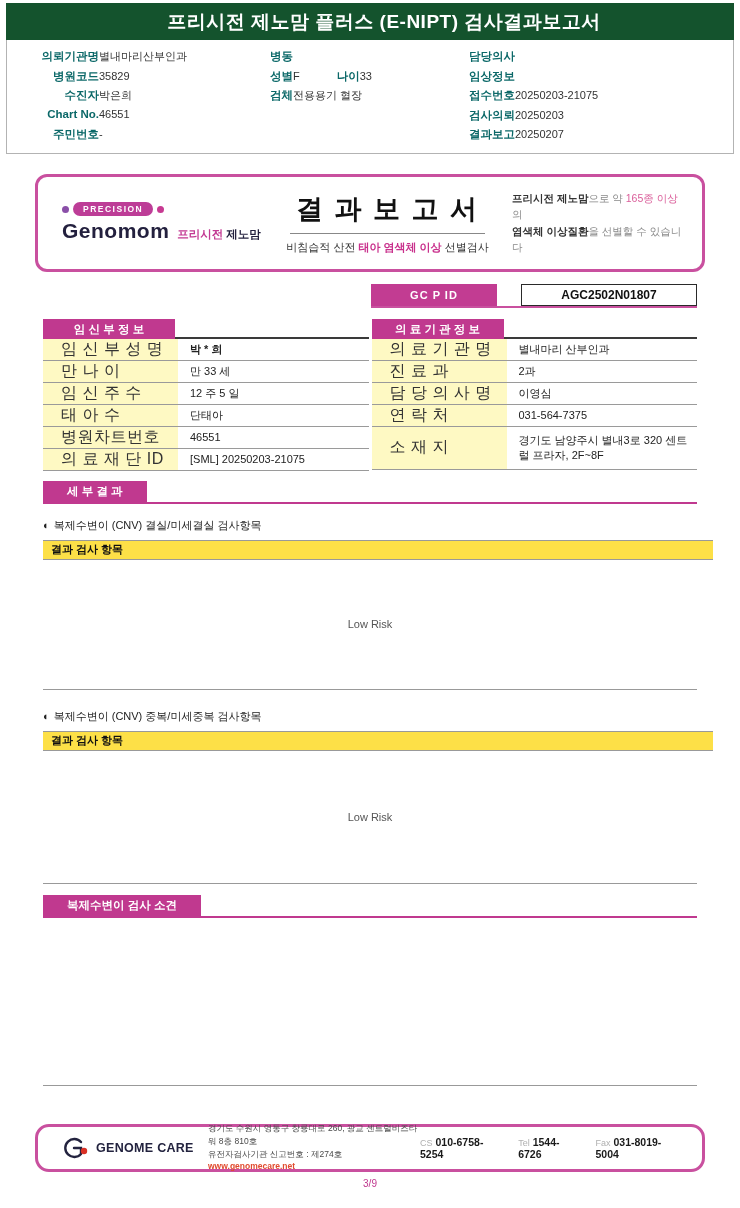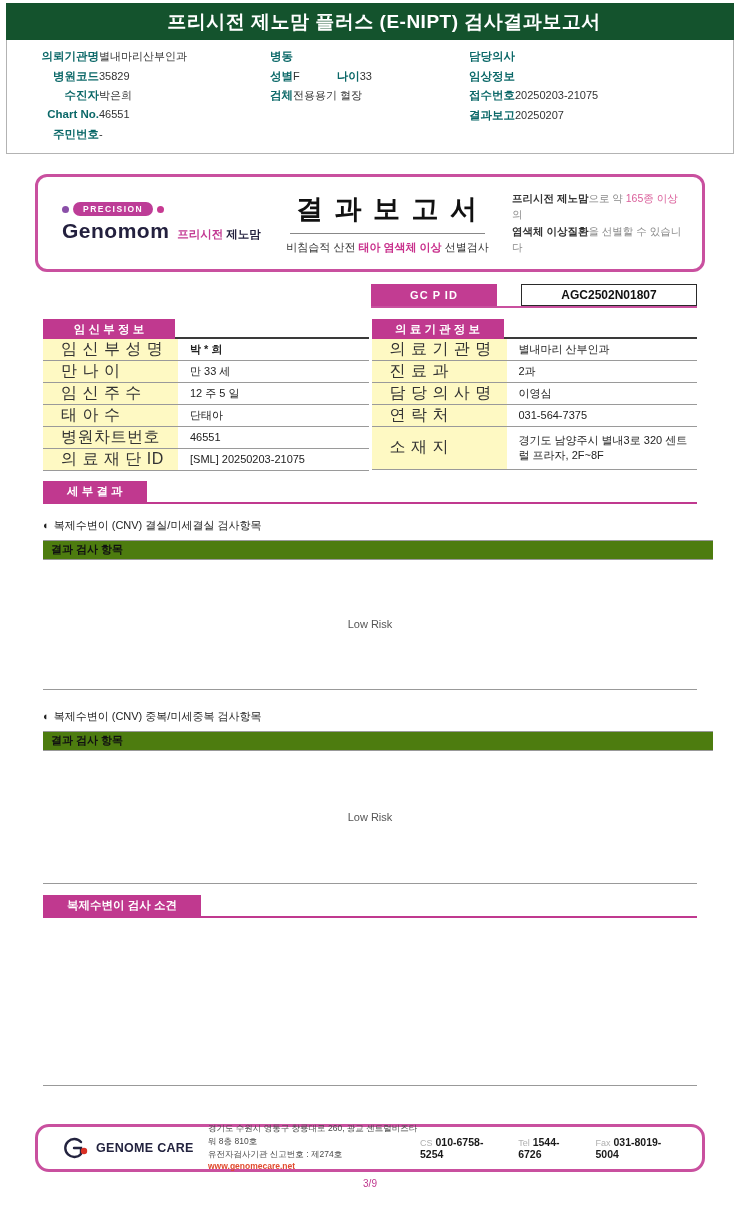--- a/index.html
+++ b/index.html
@@ -55,21 +55,21 @@
   .t-row.tall { min-height:43px; }
 
   
   .section-head { margin:10px 43px 0 43px; border-bottom:2px solid #C0398F; }
   .head-box { display:inline-flex; align-items:center; justify-content:center; background:#C0398F; color:#fff; font-size:11.5px; font-weight:bold; height:21px; padding:0 24px; }
   .findings-head { margin-top:11px; }
 
   
   .bullet-row { margin:14px 43px 0 43px; font-size:11px; color:#222; height:15px; }
   .bullet-row .bullet { font-size:11px; margin-right:4px; }
-  .gray-bar { margin:7px 27px 0 43px; background:#4d7c0f; border-top:1px solid #999; border-bottom:1px solid #999; height:20px; display:flex; align-items:center; padding-left:8px; font-size:11px; font-weight:bold; color:#111; }
+  .gray-bar { margin:7px 27px 0 43px; background:#fde047; border-top:1px solid #999; border-bottom:1px solid #999; height:20px; display:flex; align-items:center; padding-left:8px; font-size:11px; font-weight:bold; color:#111; }
   .result-area { margin:0 43px; height:130px; display:flex; align-items:center; justify-content:center; font-size:11px; color:#555; border-bottom:1px solid #999; }
   .bullet-row.second { margin-top:19px; }
   .result-area.second { height:133px; }
   .findings-area { margin:0 43px; height:168px; border-bottom:1px solid #999; }
 
   
   .footer-box { margin:38px 35px 0 35px; height:48px; border:3px solid #C9509F; border-radius:14px; display:flex; align-items:center; padding:0 22px; }
   .f-logo { display:flex; align-items:center; flex:0 0 140px; }
   .f-logo svg { margin-right:6px; }
   .f-brand { font-size:12.5px; font-weight:800; color:#23233F; letter-spacing:0.3px; }
@@ -133,20 +133,24 @@
       </div>
     <div class="p-row">
         <span class="p-label">임상정보</span>
         <span class="p-value"></span>
       </div>
     <div class="p-row">
         <span class="p-label">접수번호</span>
         <span class="p-value">20250203-21075</span>
       </div>
     <div class="p-row">
+        <span class="p-label">검사의뢰</span>
+        <span class="p-value">20250203</span>
+      </div>
+    <div class="p-row">
         <span class="p-label">결과보고</span>
         <span class="p-value">20250207</span>
       </div>
   </div>
 </div>
 
 <div class="report-box">
   <div class="logo-block">
     <div class="badge-row">
       <span class="dot dot-l"></span>

